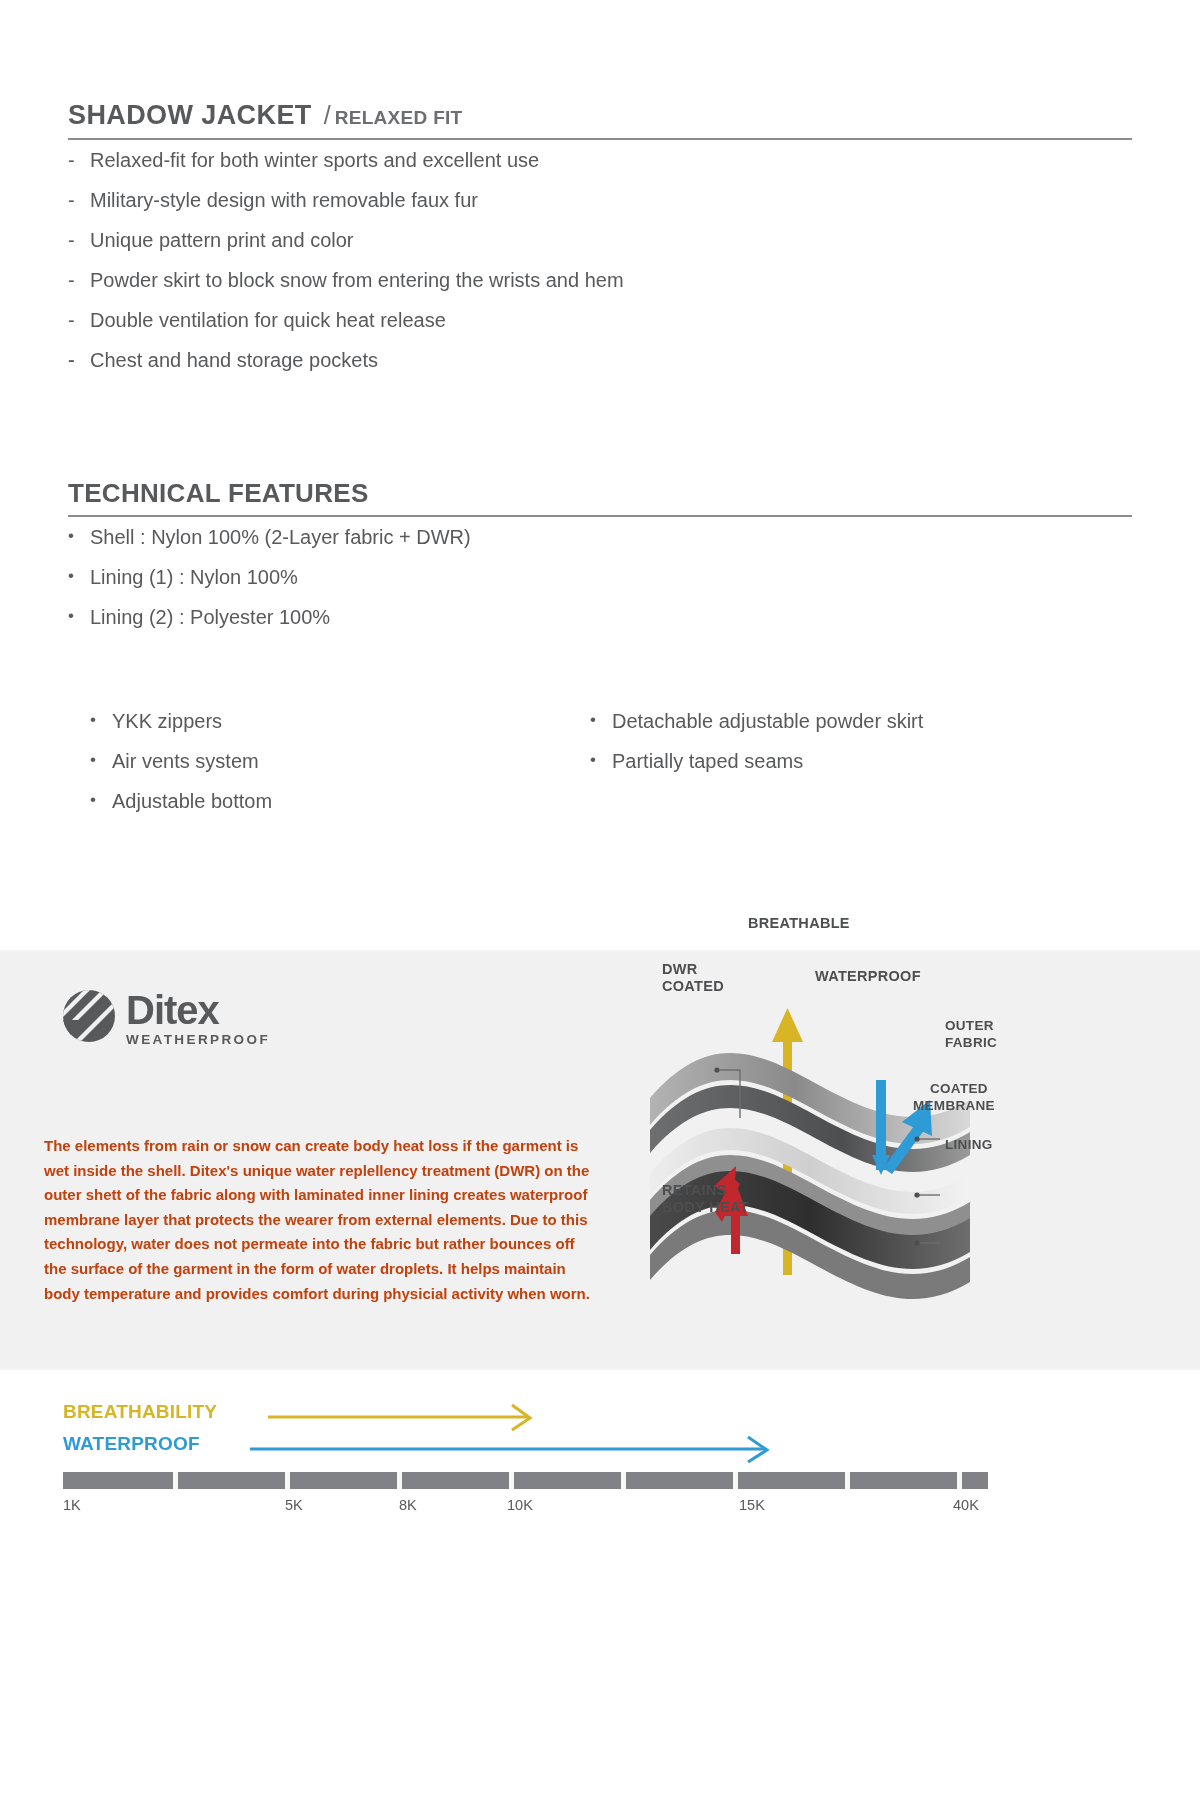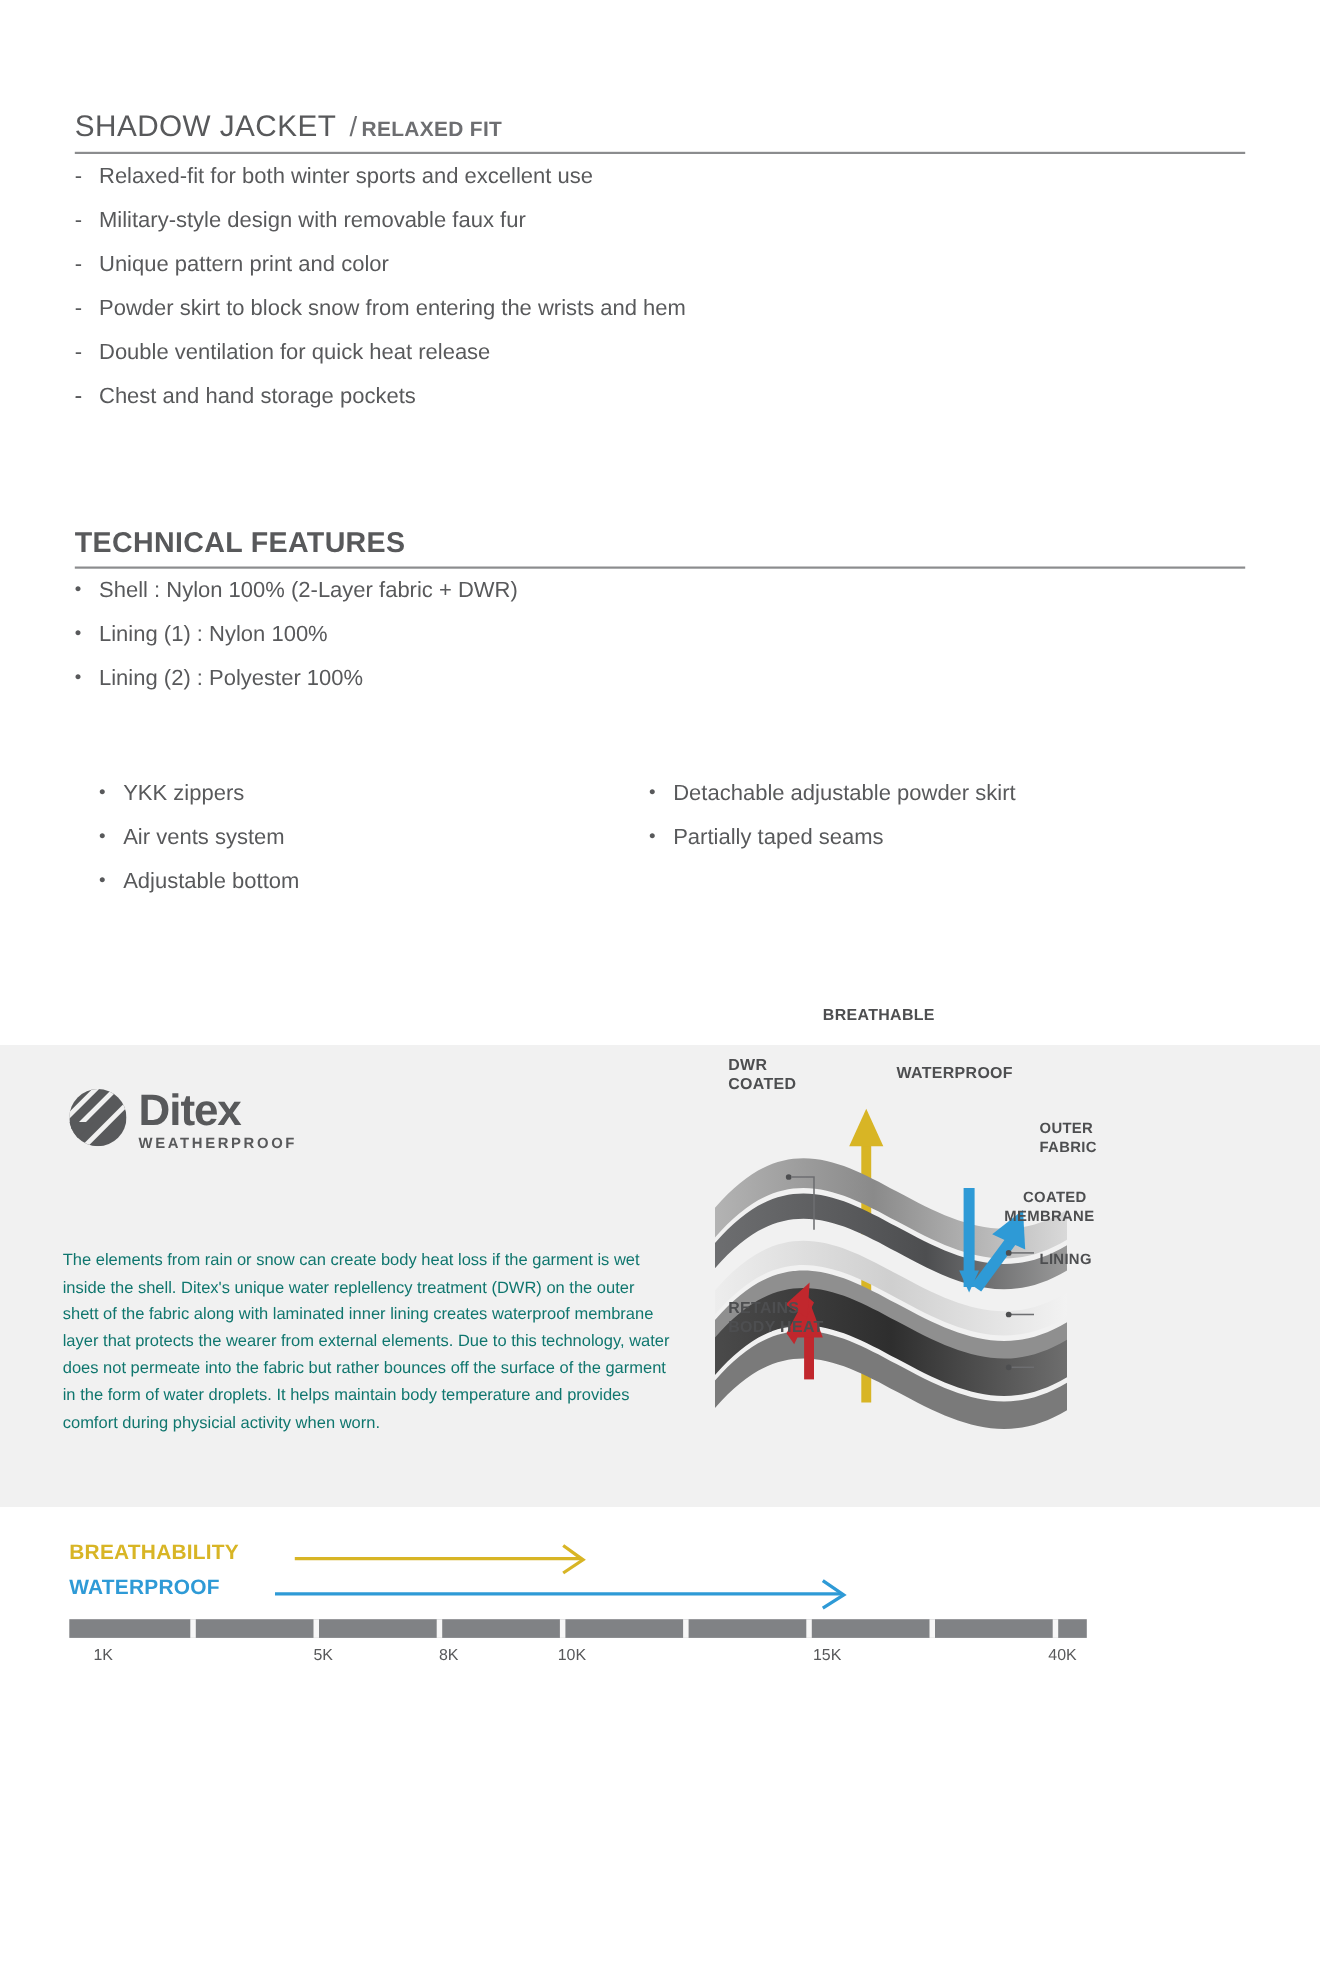--- a/index.html
+++ b/index.html
@@ -17,21 +17,21 @@
   .sec-top{padding:0 68px;}
   .title-row{
     display:flex;align-items:baseline;
     padding-top:100px;
     border-bottom:2px solid #8b8c8e;
     padding-bottom:7px;
     width:1064px;
     margin-left:0;
   }
   .title-main{
-    font-size:27px;font-weight:normal;letter-spacing:.4px;color:#58595b;
+    font-size:27px;font-weight:bold;letter-spacing:.4px;color:#58595b;
   }
   .title-slash{font-size:25px;font-weight:500;color:#6d6e71;margin:0 4px 0 12px;}
   .title-sub{font-size:19px;font-weight:bold;letter-spacing:.3px;color:#6d6e71;}
 
   ul.plain{list-style:none;margin:0;padding:0;}
   .dash-list{margin-top:38px;}
   .dash-list li{
     font-size:20px;line-height:40px;color:#58595b;padding-left:22px;position:relative;
   }
   .dash-list li .dash{position:absolute;left:0;top:0;}
@@ -71,22 +71,22 @@
   }
   .logo-tag{
     font-size:13.5px;font-weight:bold;letter-spacing:2.4px;color:#58595b;
     margin-top:2px;text-align:right;
   }
   .ditex-head{
     position:absolute;left:57px;top:120px;width:560px;
     font-size:19.5px;font-weight:bold;line-height:28px;color:#4d4e50;
   }
   .ditex-body{
-    position:absolute;left:57px;top:184px;width:555px;
-    font-size:15px;line-height:24.6px;color:#0f766e;
+    position:absolute;left:44px;top:184px;width:555px;
+    font-size:15px;line-height:24.6px;color:#c2410c;font-weight:bold;
   }
 
   
   .diagram{position:absolute;left:640px;top:0px;width:540px;height:420px;}
   .diag-label{
     position:absolute;font-size:14.5px;font-weight:bold;color:#4d4e50;
     letter-spacing:.3px;line-height:17px;
   }
   .diag-label.small{font-size:13.5px;}
 
@@ -294,21 +294,21 @@
       <div class="tickgap" style="left:222px;"></div>
       <div class="tickgap" style="left:334px;"></div>
       <div class="tickgap" style="left:446px;"></div>
       <div class="tickgap" style="left:558px;"></div>
       <div class="tickgap" style="left:670px;"></div>
       <div class="tickgap" style="left:782px;"></div>
       <div class="tickgap" style="left:894px;"></div>
     </div>
 
     <div class="ticks">
-      <span style="left:0px;margin-left:22px;">1K</span>
+      <span style="left:0px;">1K</span>
       <span style="left:222px;">5K</span>
       <span style="left:336px;">8K</span>
       <span style="left:444px;">10K</span>
       <span style="left:676px;">15K</span>
       <span style="left:890px;">40K</span>
     </div>
   </div>
 
 </div>
 

